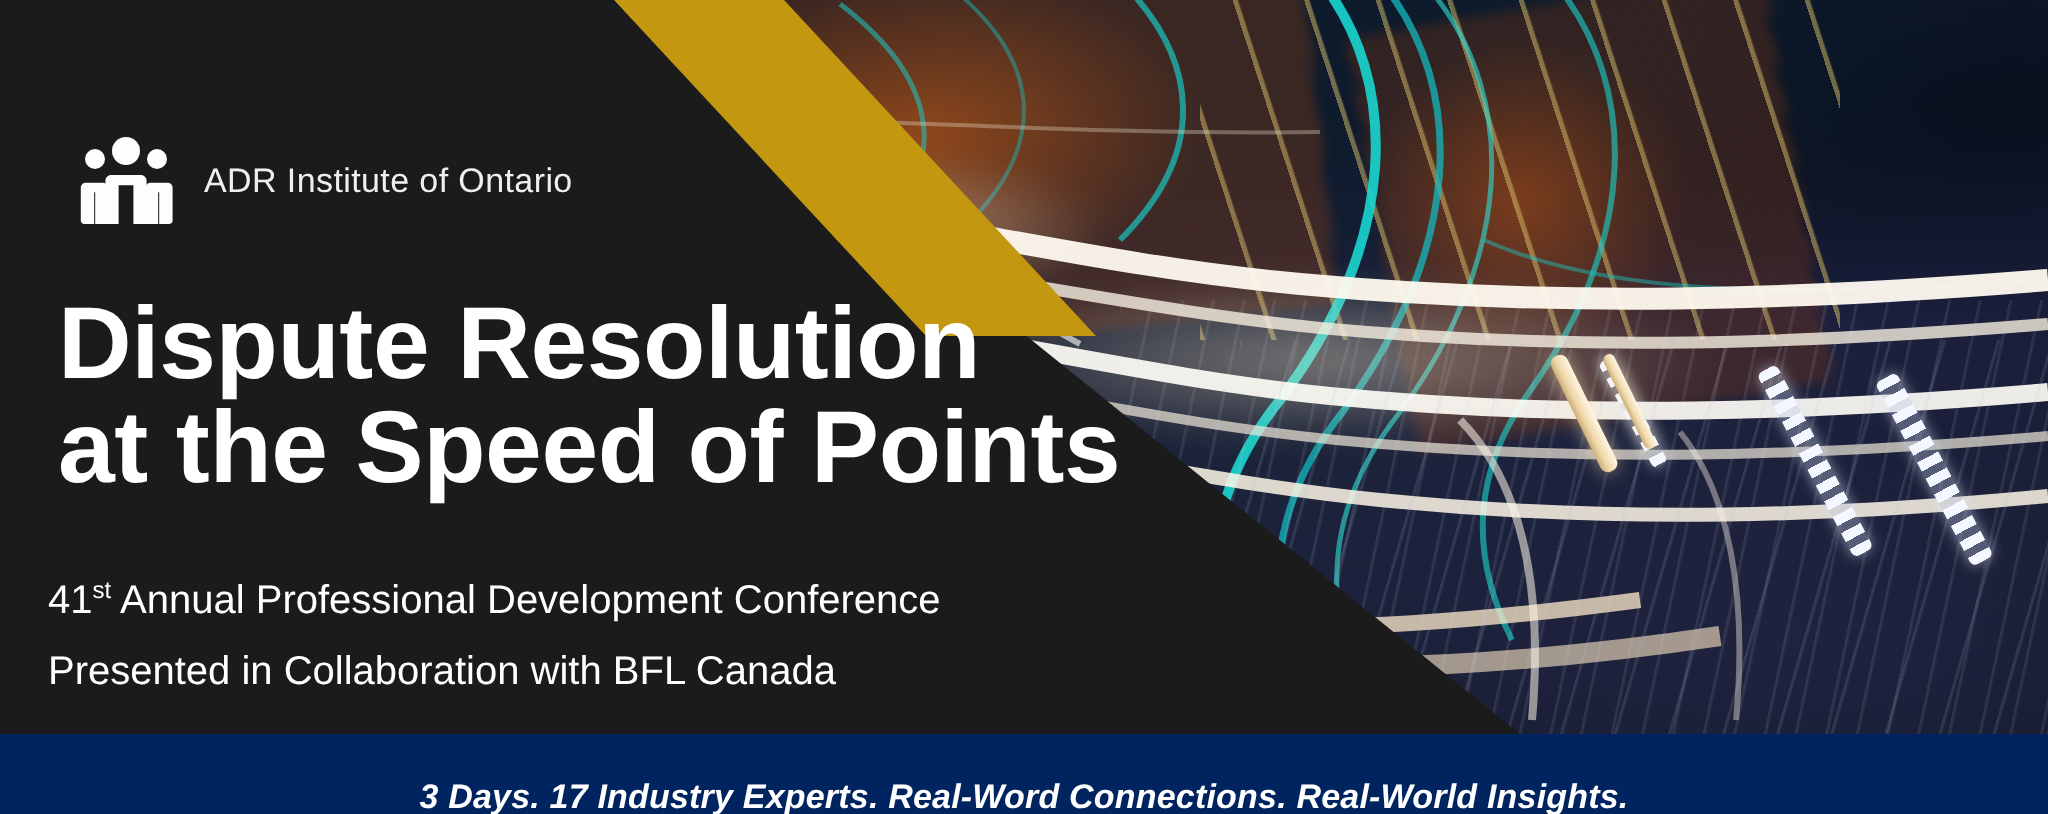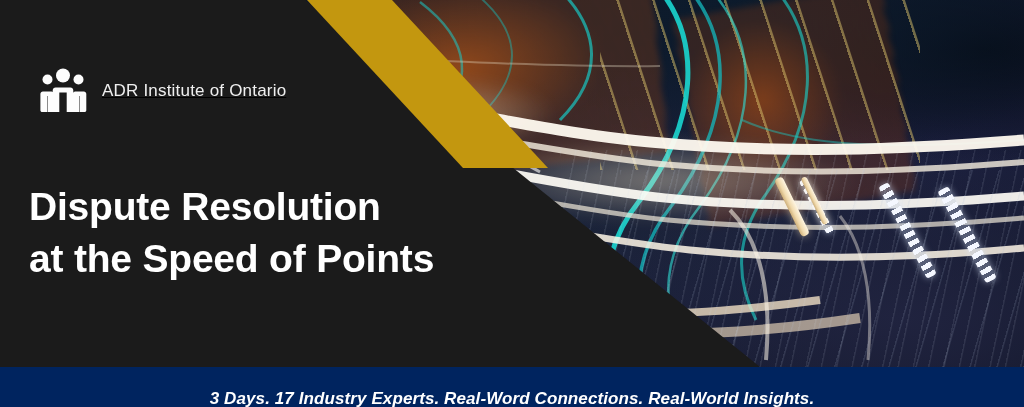--- a/index.html
+++ b/index.html
@@ -91,28 +91,28 @@
     clip-path:polygon(0 0, 305px 0, 760px 367px, 0 367px);
   }
   
   .goldstripe{
     position:absolute;left:0;top:0;width:1024px;height:367px;
     background:#c3970f;
     clip-path:polygon(307px 0, 392px 0, 548px 168px, 463px 168px);
   }
 
   
-  .logo-row{position:absolute;left:38px;top:66px;display:flex;align-items:center;gap:14px;text-decoration:underline;}
+  .logo-row{position:absolute;left:38px;top:66px;display:flex;align-items:center;gap:14px;}
   .logo-mark{width:50px;height:50px;display:block;}
   .logo-text{color:#efefef;font-size:17px;letter-spacing:.2px;white-space:nowrap;}
 
   .headline{
     position:absolute;left:29px;top:146px;
-    color:#ffffff;font-size:39px;font-weight:bold;
-    line-height:52px;letter-spacing:-.2px;white-space:nowrap;margin-top:35px;
+    color:#ffffff;font-size:51px;font-weight:bold;
+    line-height:52px;letter-spacing:-.2px;white-space:nowrap;
   }
   .headline span{display:block;}
 
   .subs{position:absolute;left:24px;top:278px;color:#fff;font-size:20px;line-height:35px;white-space:nowrap;}
   .subs div{display:block;}
   .subs sup{font-size:12px;vertical-align:super;}
 
   
   .navybar{
     position:absolute;left:0;top:367px;width:1024px;height:40px;
@@ -199,18 +199,22 @@
       </svg>
     </span>
     <span class="logo-text">ADR Institute of Ontario</span>
   </div>
 
   <div class="headline">
     <span>Dispute Resolution</span>
     <span>at the Speed of Points</span>
   </div>
 
+  <div class="subs">
+    <div><span>41</span><sup>st</sup><span> Annual Professional Development Conference</span></div>
+    <div>Presented in Collaboration with BFL Canada</div>
+  </div>
 
   <div class="navybar">
     <span class="b-italic">3 Days. 17 Industry Experts. Real-Word Connections. Real-World Insights.</span>
   </div>
 
 </div>
 
 </body></html>

